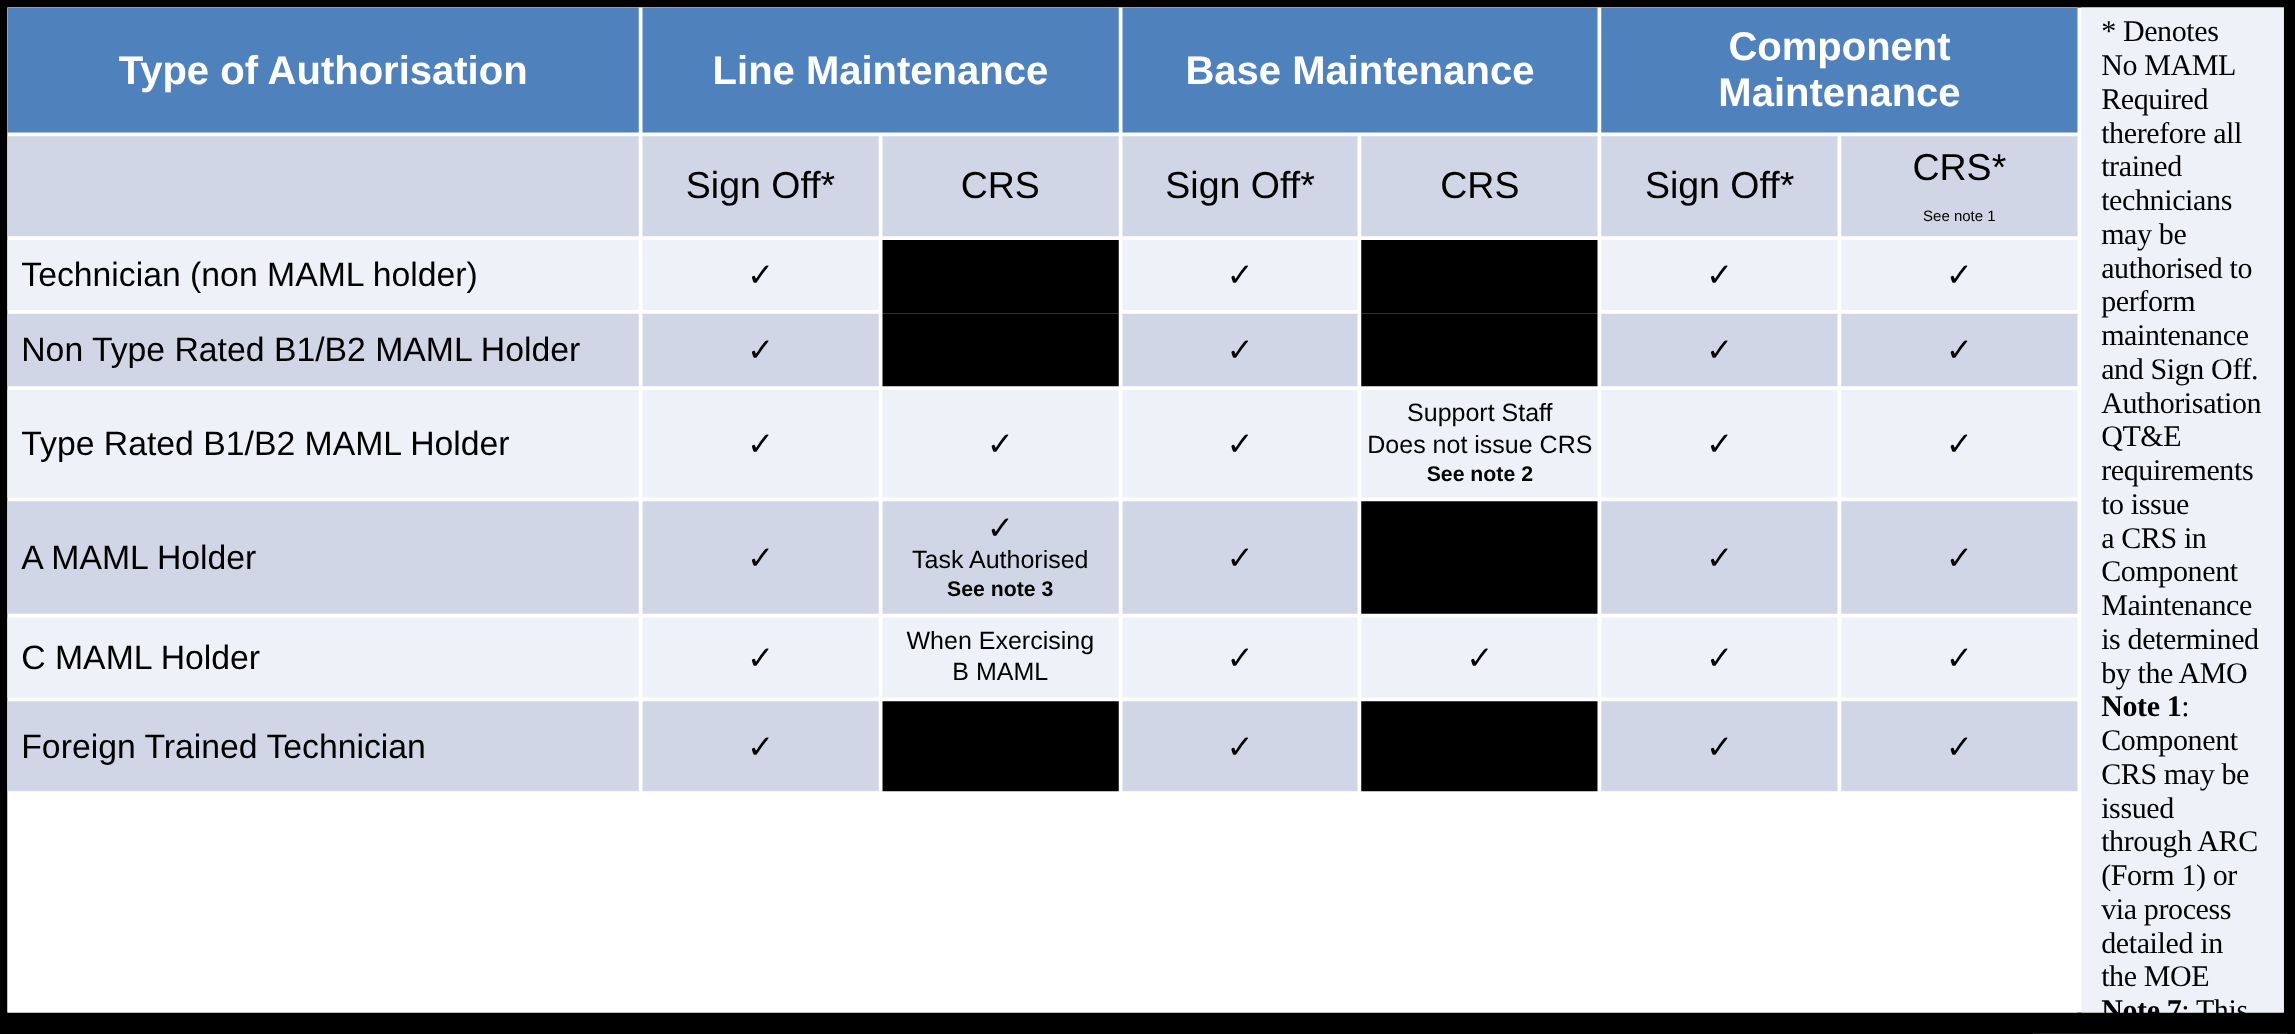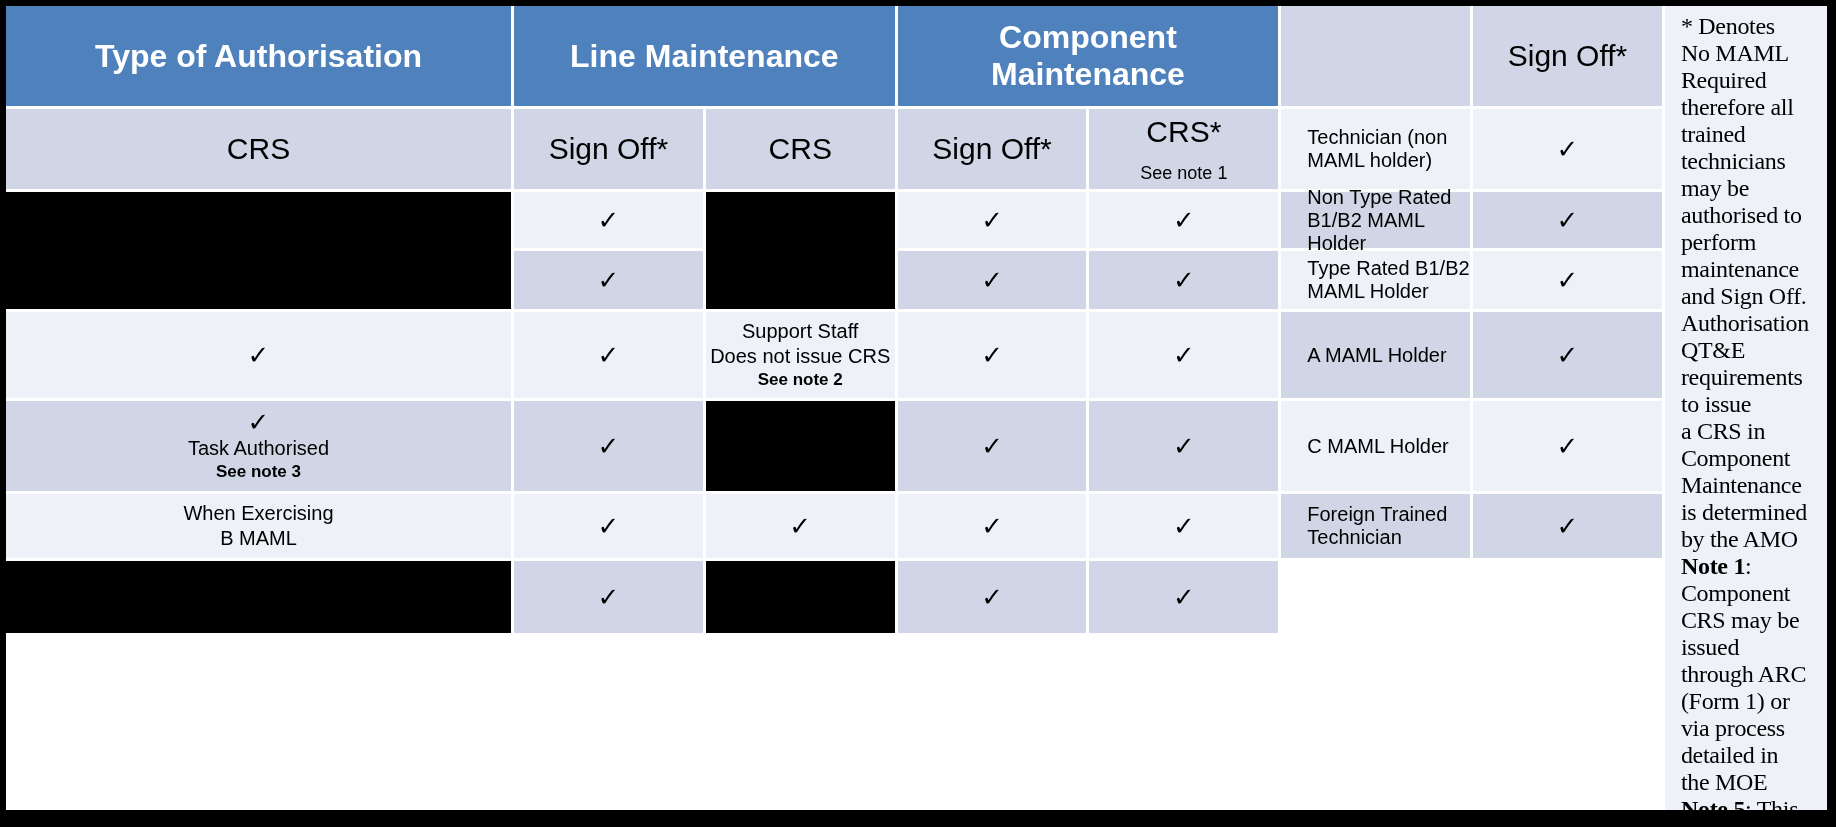--- a/index.html
+++ b/index.html
@@ -50,26 +50,26 @@
     color:#fff;
     font-weight:bold;
     font-size:32px;
     line-height:1.15;
   }
   .hdr.wrap{padding:0 55px;}
   .span2{grid-column:span 2;}
   .sub{font-size:30px;}
   .dark{background:var(--dark);}
   .light{background:var(--light);}
-  .sub-note{font-size:18px;line-height:1.1;margin-top:15px;}
+  .sub-note{font-size:12px;line-height:1.1;margin-top:15px;}
   .label-cell{
     justify-content:flex-start;
     text-align:left;
-    padding-left:26px;
-    font-size:20px;
+    padding-left:11px;
+    font-size:27px;
   }
   .l-check{font-size:26px;line-height:1.1;}
   .l-text{font-size:20px;line-height:1.25;}
   .l-note{font-size:17px;font-weight:bold;line-height:1.35;}
   .redacted{background:#000;position:relative;}
   .merge-down::after{
     content:"";
     position:absolute;
     top:100%;left:0;right:0;height:3px;
     background:#000;
@@ -89,20 +89,21 @@
   }
 </style>
 </head>
 <body>
 
 <div class="frame">
   <div class="sheet">
     <div class="grid" id="grid">
       <div class="cell hdr">Type of Authorisation</div>
       <div class="cell hdr span2">Line Maintenance</div>
+      <div class="cell hdr span2">Base Maintenance</div>
       <div class="cell hdr span2 wrap">Component Maintenance</div>
 
       <div class="cell sub dark"></div>
       <div class="cell sub dark">Sign Off*</div>
       <div class="cell sub dark">CRS</div>
       <div class="cell sub dark">Sign Off*</div>
       <div class="cell sub dark">CRS</div>
       <div class="cell sub dark">Sign Off*</div>
       <div class="cell sub dark stack">
         <span>CRS*</span>
@@ -212,17 +213,17 @@
           <span class="l-check">✓</span>
         </div>
         <div class="cell stack dark">
           <span class="l-check">✓</span>
         </div>
       </div>
     <div class="footer" id="footnotes">
         <p>* Denotes No MAML Required therefore all trained technicians may be authorised to perform maintenance and Sign Off. Authorisation QT&amp;E requirements to issue
 a CRS in Component Maintenance is determined by the AMO</p>
         <p><b>Note 1</b>: Component CRS may be issued through ARC (Form 1) or via process detailed in the MOE</p>
-        <p><b>Note 5</b>: This is not a certification activity. Type Rated B1/B2 Technician may be authorised to confirm tasks carried out to the required standard (i.e.: attest)
+        <p><b>Note 7</b>: This is not a certification activity. Type Rated B1/B2 Technician may be authorised to confirm tasks carried out to the required standard (i.e.: attest)
 for maintenance personally conducted or conducted by other technicians, to the scope of their B MAML</p>
       </div>
   </div>
 </div>
 
 </body></html>

